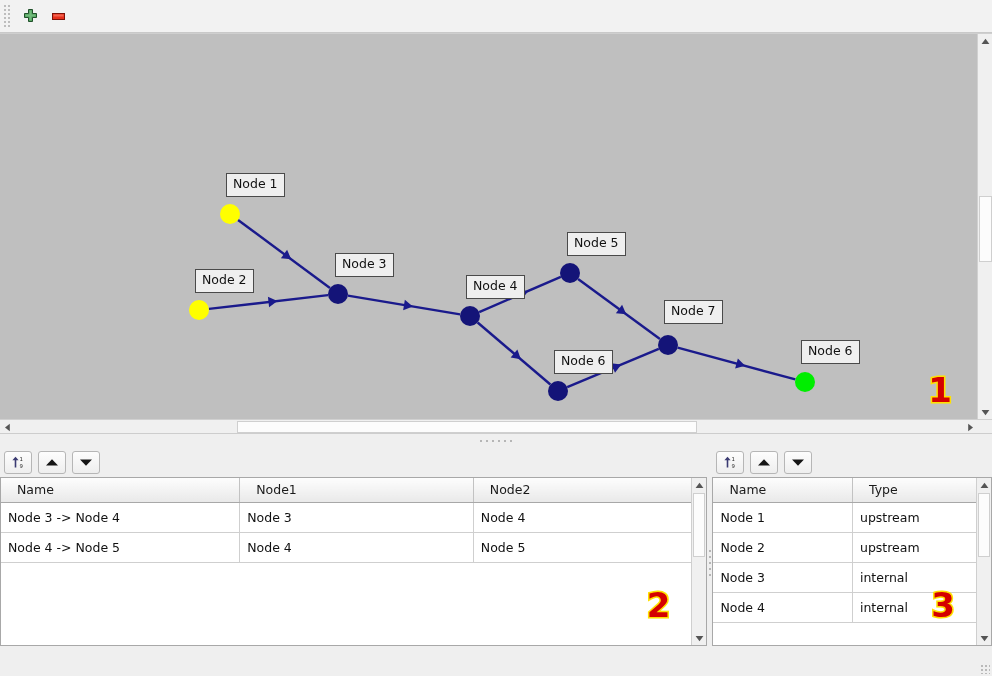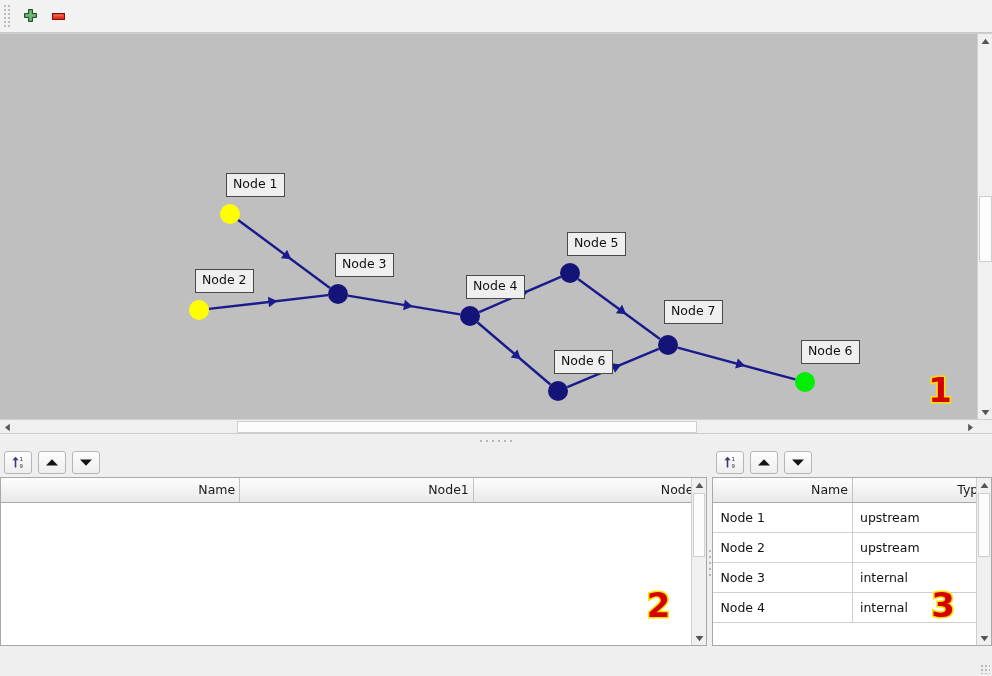--- a/index.html
+++ b/index.html
@@ -203,22 +203,22 @@
     table-layout: fixed;
     font-size: 12.5px;
   }
   table.grid th {
     height: 24px;
     background: linear-gradient(#fdfdfd, #e9e9e9);
     border-right: 1px solid #c2c2c2;
     border-bottom: 1px solid #a8a8a8;
     font-weight: normal;
     color: #1a1a1a;
-    text-align: right;
-    padding: 0 4px;
+    text-align: left;
+    padding: 0 16px;
     cursor: pointer;
     white-space: nowrap;
     overflow: hidden;
   }
   table.grid td {
     height: 30px;
     border-right: 1px solid #cfcfcf;
     border-bottom: 1px solid #cfcfcf;
     padding: 0 7px;
     color: #111;
@@ -368,20 +368,30 @@
               <col style="width:229px">
             </colgroup>
           <thead>
               <tr id="reaches-head">
                 <th>Name</th>
                 <th>Node1</th>
                 <th>Node2</th>
               </tr>
             </thead>
           <tbody id="reaches-body">
+              <tr>
+                <td>Node 3 -&gt; Node 4</td>
+                <td>Node 3</td>
+                <td>Node 4</td>
+              </tr>
+              <tr>
+                <td>Node 4 -&gt; Node 5</td>
+                <td>Node 4</td>
+                <td>Node 5</td>
+              </tr>
             </tbody>
         </table>
         <div class="annot" style="right:36px; bottom:20px;">2</div>
         <div class="grid-scroll">
           <div class="sb-arrow" style="left:0; top:0; width:14px; height:14px;">
             <svg width="9" height="7" viewBox="0 0 9 7">
               <path d="M4.5 0.8 L8.4 6 L0.6 6 Z" fill="#555"></path>
             </svg>
           </div>
           <div class="sb-thumb" style="left:1px; top:15px; width:12px; height:64px;"></div>

